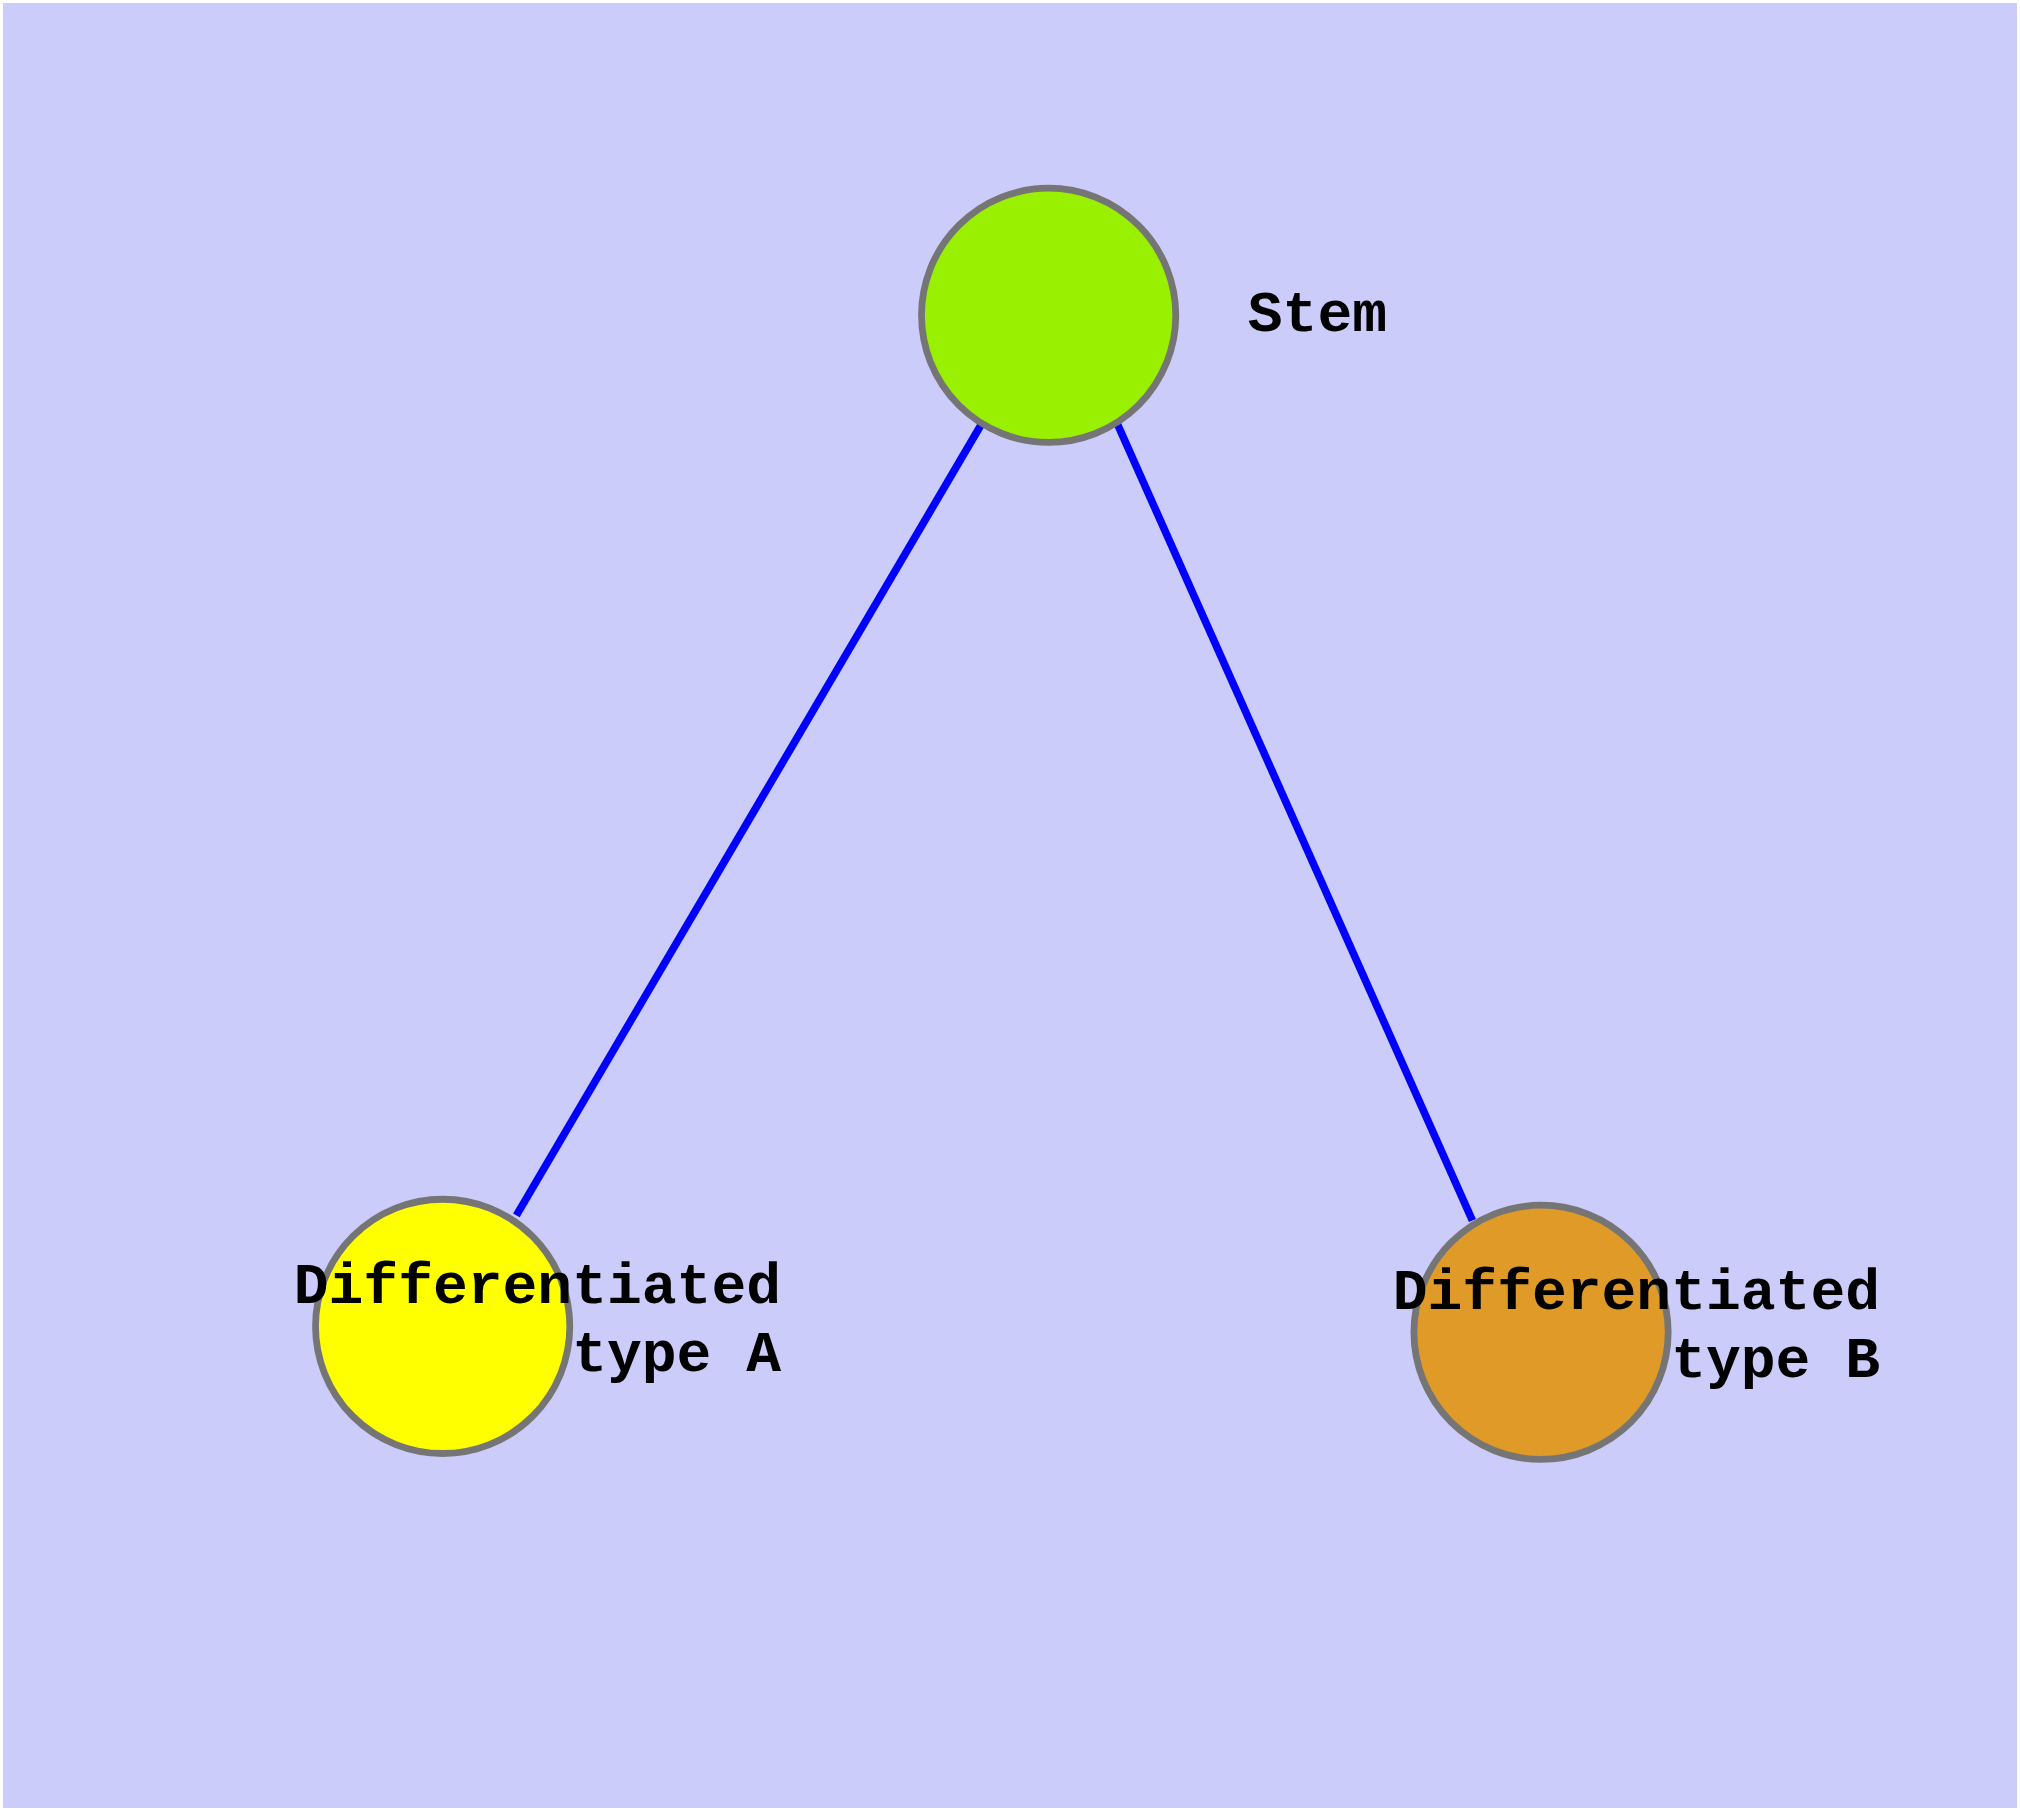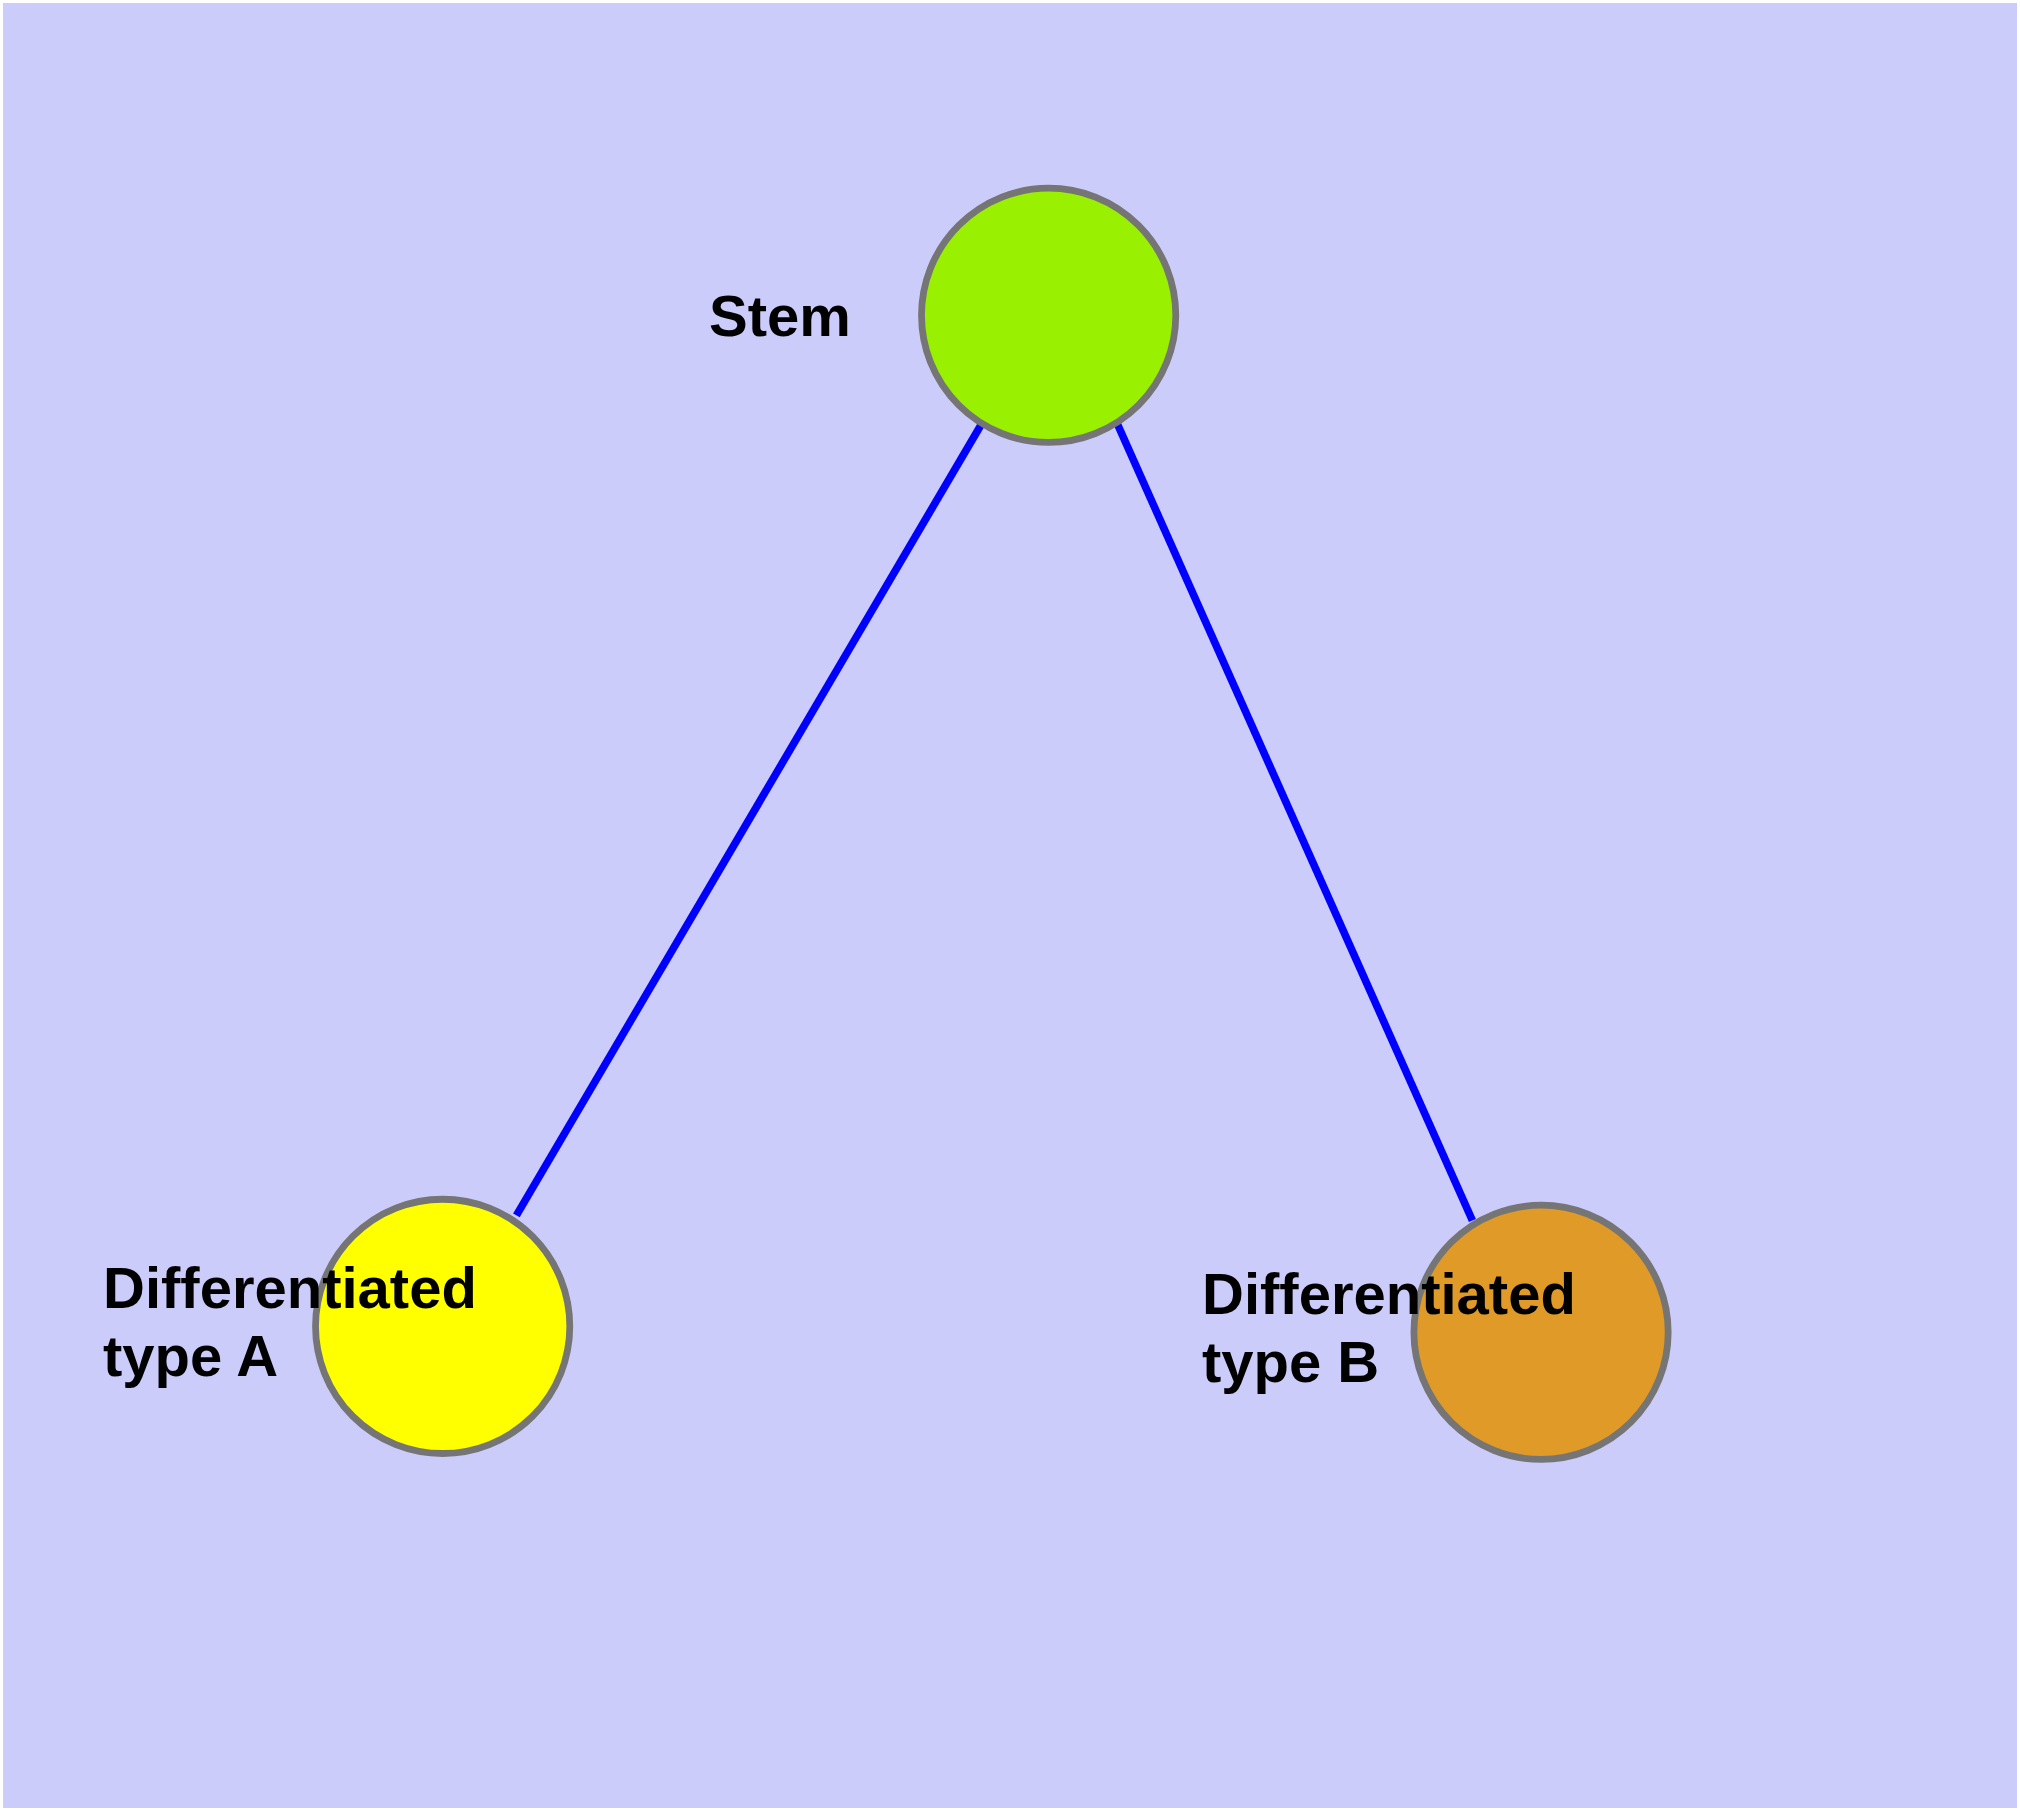--- a/index.html
+++ b/index.html
@@ -28,22 +28,22 @@
     position: absolute;
     left: 0;
     top: 0;
     width: 2021px;
     height: 1812px;
   }
   .node-label {
     position: absolute;
     color: #000000;
     font-weight: bold;
-    font-family: Liberation Sans, sans-serif;
-    text-align: left;
+    font-family: Liberation Mono, monospace;
+    text-align: right;
     line-height: 1.17;
     white-space: pre;
     pointer-events: none;
     letter-spacing: 0px;
   }
   #label-stem {
     font-size: 58px;
     left: 709px;
     top: 282px;
     width: 678px;

